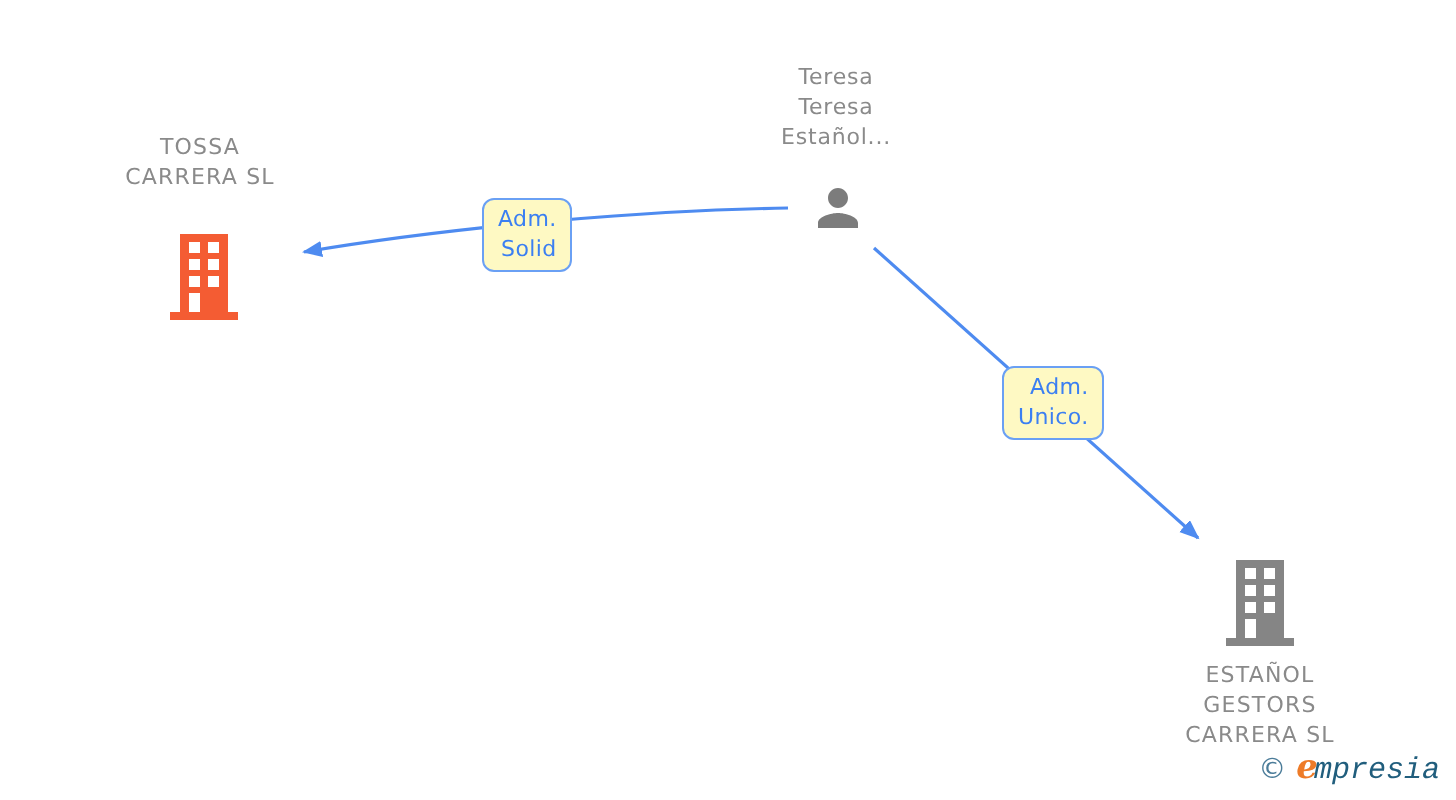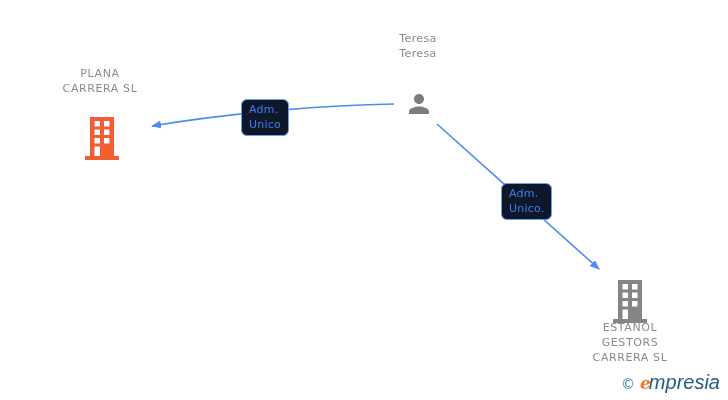--- a/index.html
+++ b/index.html
@@ -31,28 +31,28 @@
   }
   .person-label {
     letter-spacing: 0.4px;
   }
   .node-icon {
     position: absolute;
     cursor: pointer;
   }
   .edge-label {
     position: absolute;
-    background: #0f172a;
+    background: #fef9c3;
     border: 1.5px solid #6aa0f4;
     border-radius: 6px;
     color: #3b7ff2;
     font-size: 11px;
     line-height: 15px;
     padding: 2px 7px 3px 7px;
-    text-align: left;
+    text-align: right;
     letter-spacing: 0.2px;
   }
   .footer-logo {
     position: absolute;
     right: 8px;
     bottom: 6px;
     display: flex;
     align-items: baseline;
     gap: 5px;
     cursor: pointer;
@@ -64,23 +64,23 @@
   }
   .brand-first {
     color: #ee7b28;
     font-family: "DejaVu Serif", serif;
     font-style: italic;
     font-weight: bold;
     font-size: 17px;
   }
   .brand-rest {
     color: #215e7d;
-    font-family: Liberation Sans, sans-serif;
+    font-family: Liberation Mono, monospace;
     font-style: italic;
-    font-size: 20px;
+    font-size: 15px;
     margin-left: -2px;
   }
 </style>
 </head>
 <body>
 
 <div class="canvas">
 
   <svg class="edges-layer" width="728" height="400" viewBox="0 0 728 400">
     <defs>
@@ -88,29 +88,30 @@
         <path d="M0,0 L10,4 L0,8 Z" fill="#4e8bf0"></path>
       </marker>
     </defs>
     <path d="M 394 104 C 330 105 235 112 152 126" fill="none" stroke="#4e8bf0" stroke-width="1.6" marker-end="url(#arrow)"></path>
     <path d="M 437 124 L 599 269" fill="none" stroke="#4e8bf0" stroke-width="1.6" marker-end="url(#arrow)"></path>
   </svg>
 
   <div class="node-label person-label" style="left: 358px; top: 31px; width: 120px;">
     <div>Teresa</div>
     <div>Teresa</div>
+    <div>Estañol...</div>
   </div>
   <div class="node-icon" style="left: 404px; top: 89px; width: 30px; height: 30px;">
     <svg width="30" height="30" viewBox="0 0 24 24">
       <path fill="#7c7c7c" d="M12 12c2.21 0 4-1.79 4-4s-1.79-4-4-4-4 1.79-4 4 1.79 4 4 4zm0 2c-2.67 0-8 1.34-8 4v2h16v-2c0-2.66-5.33-4-8-4z"></path>
     </svg>
   </div>
 
   <div class="node-label" style="left: 40px; top: 66px; width: 120px;">
-    <div>PLANA</div>
+    <div>TOSSA</div>
     <div>CARRERA SL</div>
   </div>
   <div class="node-icon" style="left: 85px; top: 117px; width: 34px; height: 43px;">
     <svg width="34" height="43" viewBox="0 0 34 43">
       <rect x="5" y="0" width="24" height="39" fill="#f45c33"></rect>
       <rect x="0" y="39" width="34" height="4" fill="#f45c33"></rect>
       <rect x="9.5" y="4" width="5.5" height="5.5" fill="#ffffff"></rect>
       <rect x="19" y="4" width="5.5" height="5.5" fill="#ffffff"></rect>
       <rect x="9.5" y="12.5" width="5.5" height="5.5" fill="#ffffff"></rect>
       <rect x="19" y="12.5" width="5.5" height="5.5" fill="#ffffff"></rect>
@@ -126,29 +127,29 @@
       <rect x="0" y="39" width="34" height="4" fill="#858585"></rect>
       <rect x="9.5" y="4" width="5.5" height="5.5" fill="#ffffff"></rect>
       <rect x="19" y="4" width="5.5" height="5.5" fill="#ffffff"></rect>
       <rect x="9.5" y="12.5" width="5.5" height="5.5" fill="#ffffff"></rect>
       <rect x="19" y="12.5" width="5.5" height="5.5" fill="#ffffff"></rect>
       <rect x="9.5" y="21" width="5.5" height="5.5" fill="#ffffff"></rect>
       <rect x="19" y="21" width="5.5" height="5.5" fill="#ffffff"></rect>
       <rect x="9.5" y="29.5" width="5.5" height="9.5" fill="#ffffff"></rect>
     </svg>
   </div>
-  <div class="node-label" style="left: 570px; top: 320px; width: 120px;">
+  <div class="node-label" style="left: 570px; top: 330px; width: 120px;">
     <div>ESTAÑOL</div>
     <div>GESTORS</div>
     <div>CARRERA SL</div>
   </div>
 
   <div class="edge-label" style="left: 241px; top: 99px;">
     <div>Adm.</div>
-    <div>Unico</div>
+    <div>Solid</div>
   </div>
   <div class="edge-label" style="left: 501px; top: 183px;">
     <div>Adm.</div>
     <div>Unico.</div>
   </div>
 
   <div class="footer-logo">
     <span class="copyright-sign">©</span>
     <span>
       <span class="brand-first">e</span><span class="brand-rest">mpresia</span>

